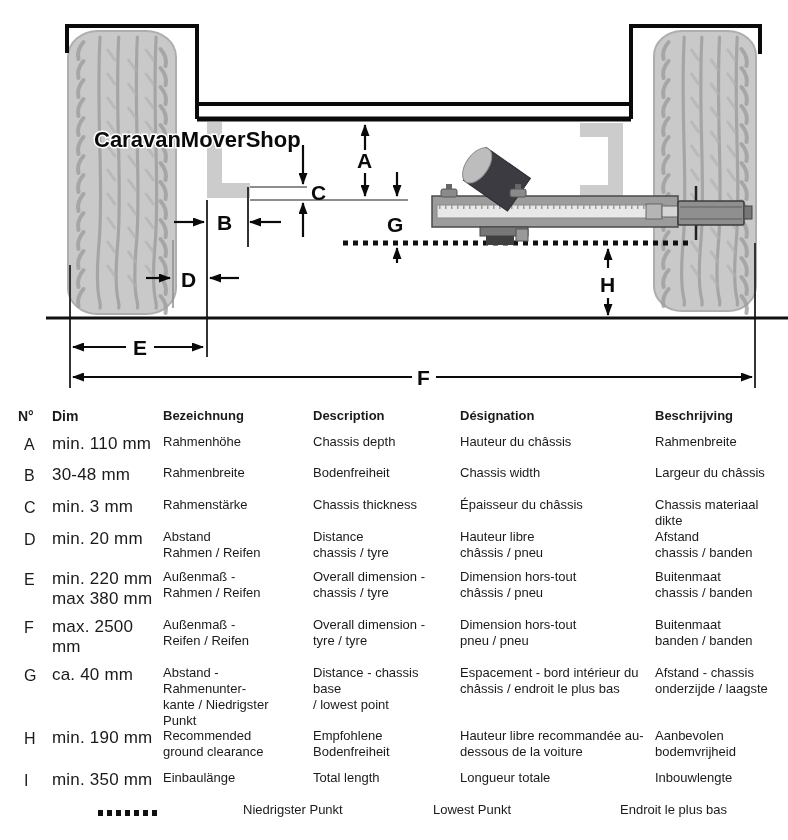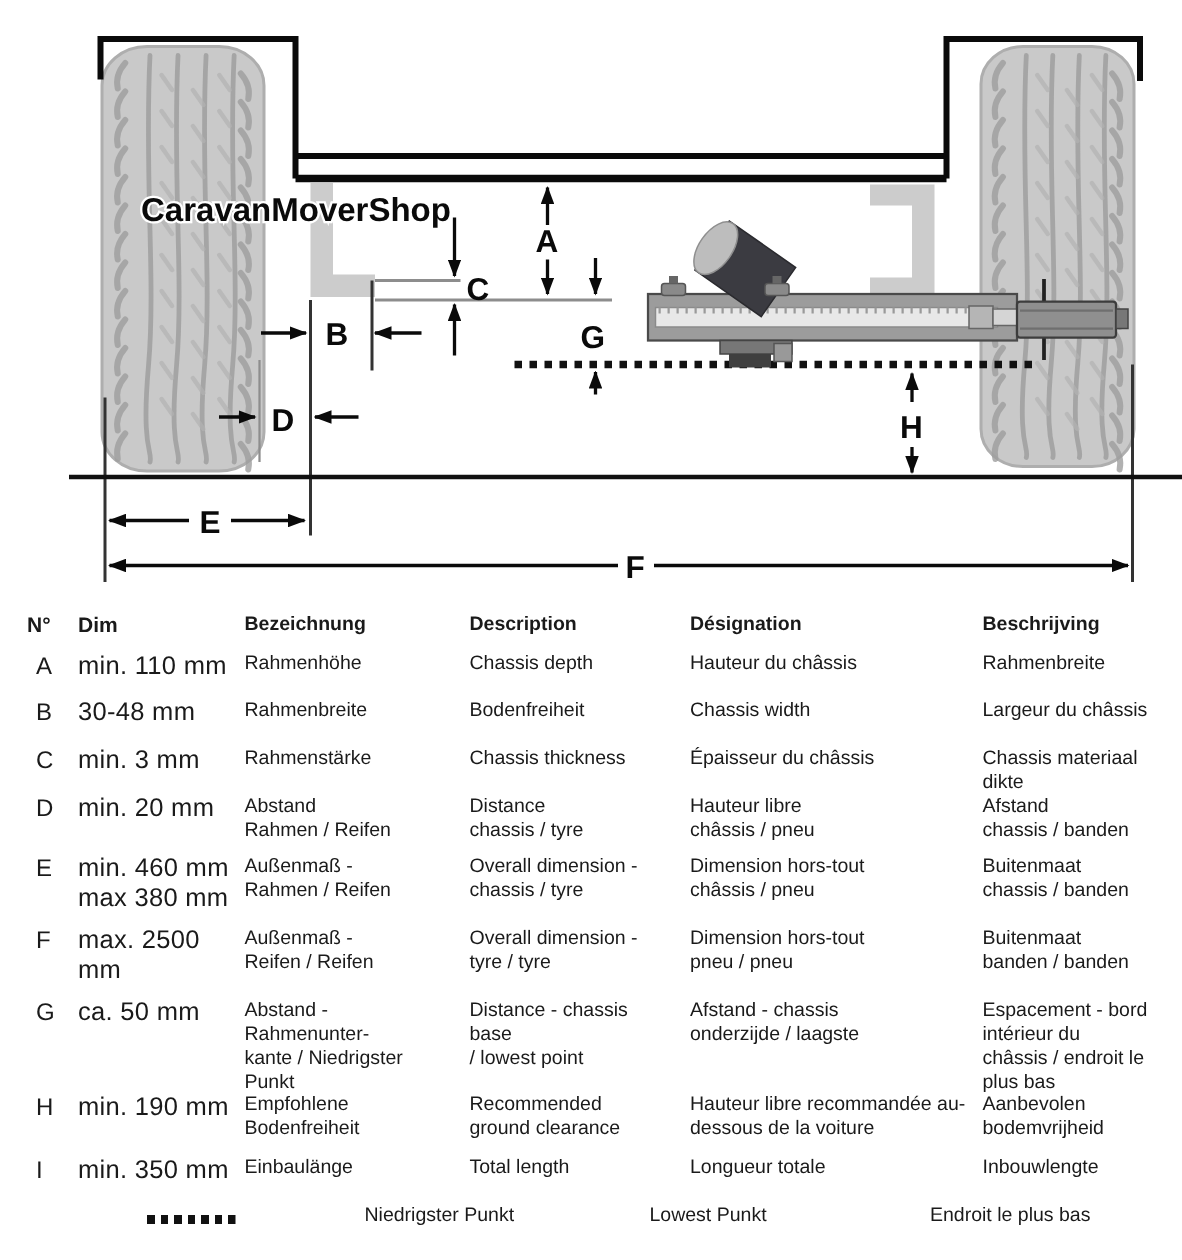--- a/index.html
+++ b/index.html
@@ -290,21 +290,21 @@
 Rahmen / Reifen</div>
     <div class="small">Distance
 chassis / tyre</div>
     <div class="small">Hauteur libre
 châssis / pneu</div>
     <div class="small">Afstand
 chassis / banden</div>
   </div>
   <div class="trow r-e">
     <div class="letter">E</div>
-    <div class="dimval">min. 460 mm
+    <div class="dimval">min. 220 mm
 max 380 mm</div>
     <div class="small">Außenmaß -
 Rahmen / Reifen</div>
     <div class="small">Overall dimension -
 chassis / tyre</div>
     <div class="small">Dimension hors-tout
 châssis / pneu</div>
     <div class="small">Buitenmaat
 chassis / banden</div>
   </div>
@@ -316,37 +316,37 @@
 Reifen / Reifen</div>
     <div class="small">Overall dimension -
 tyre / tyre</div>
     <div class="small">Dimension hors-tout
 pneu / pneu</div>
     <div class="small">Buitenmaat
 banden / banden</div>
   </div>
   <div class="trow r-g">
     <div class="letter">G</div>
-    <div class="dimval">ca. 50 mm</div>
+    <div class="dimval">ca. 40 mm</div>
     <div class="small">Abstand - Rahmenunter-
 kante / Niedrigster Punkt</div>
     <div class="small">Distance - chassis base
 / lowest point</div>
+    <div class="small">Espacement - bord intérieur du
+châssis / endroit le plus bas</div>
     <div class="small">Afstand - chassis
 onderzijde / laagste</div>
-    <div class="small">Espacement - bord intérieur du
-châssis / endroit le plus bas</div>
   </div>
   <div class="trow r-h">
     <div class="letter">H</div>
     <div class="dimval">min. 190 mm</div>
+    <div class="small">Recommended
+ground clearance</div>
     <div class="small">Empfohlene
 Bodenfreiheit</div>
-    <div class="small">Recommended
-ground clearance</div>
     <div class="small">Hauteur libre recommandée au-
 dessous de la voiture</div>
     <div class="small">Aanbevolen
 bodemvrijheid</div>
   </div>
   <div class="trow r-i">
     <div class="letter">I</div>
     <div class="dimval">min. 350 mm</div>
     <div class="small">Einbaulänge</div>
     <div class="small">Total length</div>

